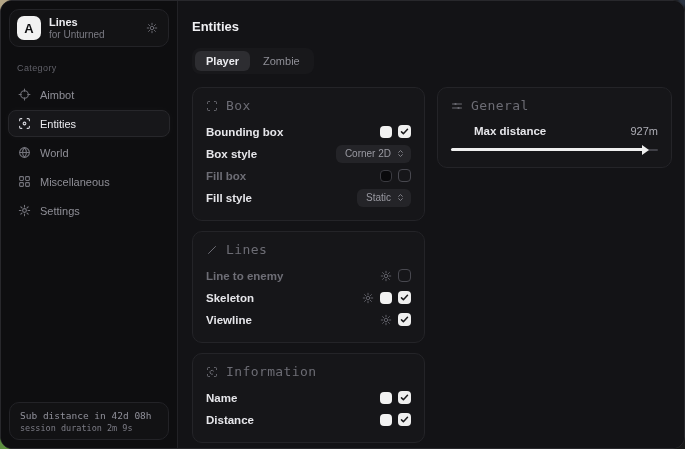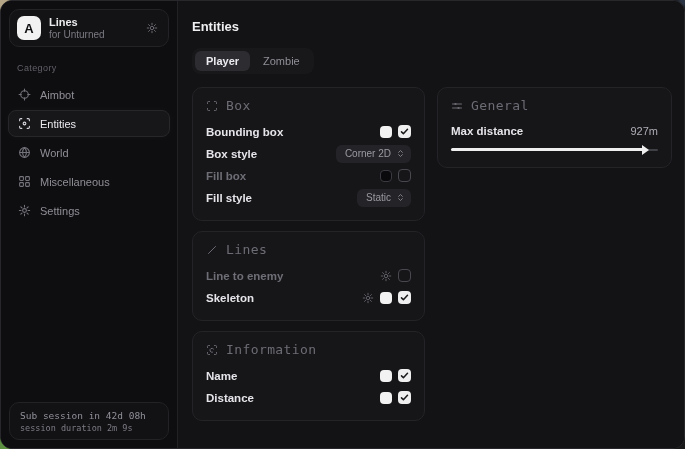--- a/index.html
+++ b/index.html
@@ -105,21 +105,21 @@
   }
   .checkbox.checked { background:#efefef; color:#1a1a1c; }
   .checkbox.unchecked { border:1.5px solid #48484f; background:transparent; }
   .select {
     height:18px; display:flex; align-items:center; gap:5px;
     background:#242428; border-radius:6px; padding:0 6px 0 9px;
     font-size:10px; color:#9a9aa2; cursor:pointer;
   }
   .select .sel-icon { display:flex; color:#84848c; }
   
-  .gen-row { display:flex; align-items:center; justify-content:space-between; height:20px; }
+  .gen-row { display:flex; align-items:center; justify-content:space-between; height:20px;margin-left:23px; }
   .gen-value { font-size:11px; color:#aeaeb6; }
   .slider { position:relative; height:10px; margin-top:4px; cursor:pointer; }
   .slider-track {
     position:absolute; left:0; right:0; top:4px; height:2px;
     background:#3f3f46; border-radius:2px;
   }
   .slider-fill {
     position:absolute; left:0; top:3px; height:3px;
     background:#efefef; border-radius:2px;
   }
@@ -203,21 +203,21 @@
             <circle cx="12" cy="12" r="3.5"></circle>
             <path d="M12 2.5v3M12 18.5v3M2.5 12h3M18.5 12h3M5.2 5.2l2.1 2.1M16.7 16.7l2.1 2.1M18.8 5.2l-2.1 2.1M7.3 16.7l-2.1 2.1"></path>
           </svg>
         </span>
         <span>Settings</span>
       </div>
 
     </div>
 
     <div class="sub-card">
-      <span class="sub-line1">Sub session in 42d 08h</span>
+      <span class="sub-line1">Sub distance in 42d 08h</span>
       <span class="sub-line2">session duration 2m 9s</span>
     </div>
 
   </div>
 
   <div class="main">
 
     <div class="page-title">Entities</div>
 
     <div class="tabbar">
@@ -318,20 +318,36 @@
               </span>
               <span class="swatch white"></span>
               <span class="checkbox checked">
                 <svg width="9" height="9" viewBox="0 0 24 24" fill="none" stroke="currentColor" stroke-width="4" stroke-linecap="round" stroke-linejoin="round">
                     <path d="M4 13l5 5L20 6"></path>
                   </svg>
               </span>
             </span>
           </div>
 
+          <div class="row">
+            <span class="row-label">Viewline</span>
+            <span class="controls">
+              <span class="gear-btn">
+                <svg width="12" height="12" viewBox="0 0 24 24" fill="none" stroke="currentColor" stroke-width="2" stroke-linecap="round">
+                  <circle cx="12" cy="12" r="3.5"></circle>
+                  <path d="M12 2.5v3M12 18.5v3M2.5 12h3M18.5 12h3M5.2 5.2l2.1 2.1M16.7 16.7l2.1 2.1M18.8 5.2l-2.1 2.1M7.3 16.7l-2.1 2.1"></path>
+                </svg>
+              </span>
+              <span class="checkbox checked">
+                <svg width="9" height="9" viewBox="0 0 24 24" fill="none" stroke="currentColor" stroke-width="4" stroke-linecap="round" stroke-linejoin="round">
+                    <path d="M4 13l5 5L20 6"></path>
+                  </svg>
+              </span>
+            </span>
+          </div>
         </div>
 
         <div class="card">
           <div class="card-header">
             <span class="ch-icon">
               <svg width="12" height="12" viewBox="0 0 24 24" fill="none" stroke="currentColor" stroke-width="2" stroke-linecap="round">
                 <path d="M3 7V5a2 2 0 0 1 2-2h2M17 3h2a2 2 0 0 1 2 2v2M21 17v2a2 2 0 0 1-2 2h-2M7 21H5a2 2 0 0 1-2-2v-2"></path>
                 <path d="M15 10a4 4 0 1 0-2 6.5"></path>
               </svg>
             </span>

